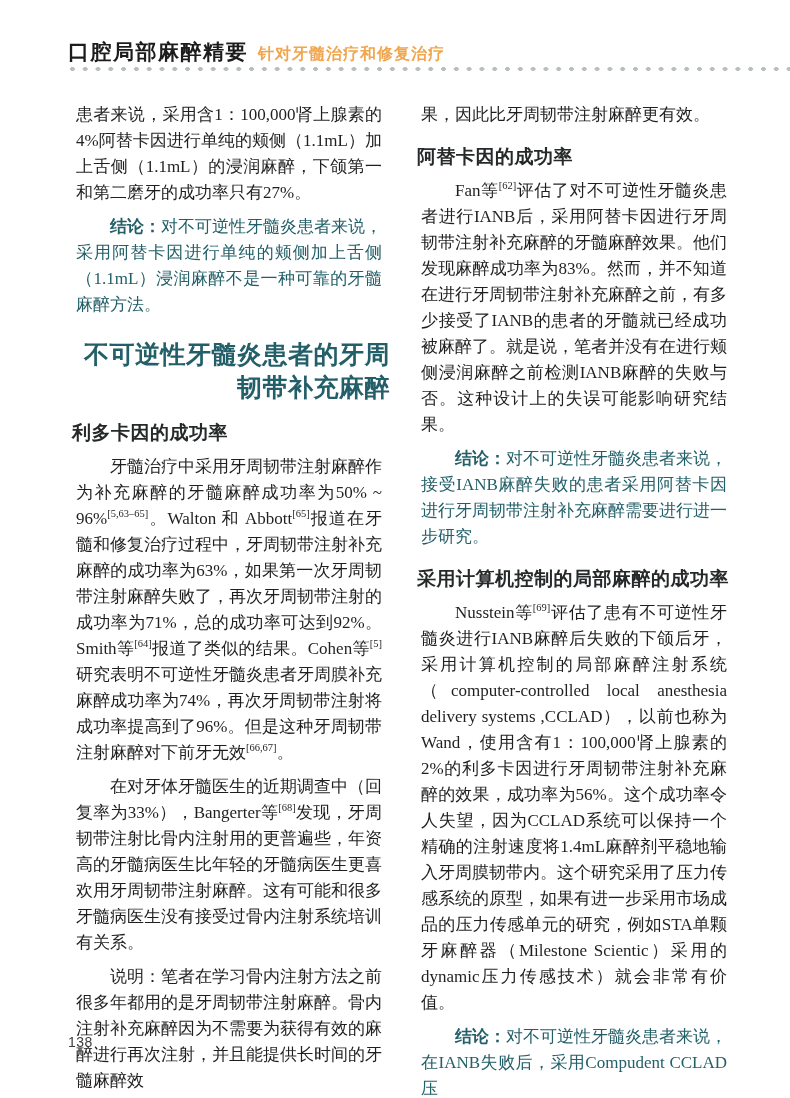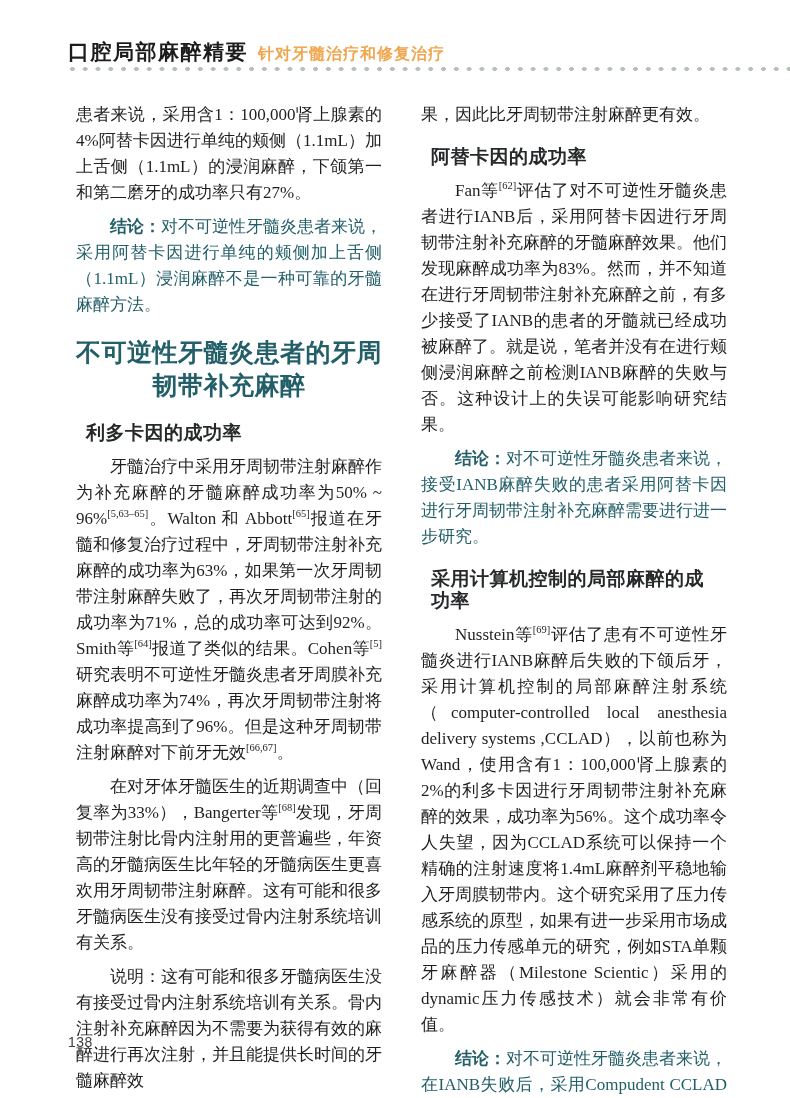--- a/index.html
+++ b/index.html
@@ -20,49 +20,49 @@
     font-size:17px;line-height:26px;color:#1f1f1f;
     text-align:justify;
   }
   .col-left{left:68px;}
   .col-right{left:413px;}
   .col p{margin:8px;}
   .col p.indent{text-indent:2em;}
   .conclusion{color:var(--accent-teal,#235f68);}
   .conclusion .bold{font-weight:bold;}
   .h1{
-    font-family:Liberation Mono, monospace;font-weight:bold;
+    font-family:Liberation Serif, serif;font-weight:bold;
     font-size:25px;line-height:33px;color:var(--accent-teal,#235f68);
-    margin:20px 0 6px;text-align:center;letter-spacing:0.5px;
+    margin:20px 0 6px;text-align:right;letter-spacing:0.5px;
   }
   .h2{
     font-family:Liberation Sans, sans-serif;font-weight:bold;
     font-size:19px;line-height:22px;color:#26292a;
-    margin:18px 18px 10px;text-align:left;letter-spacing:0.5px;
+    margin:18px 4px 10px;text-align:left;letter-spacing:0.5px;
   }
   sup{font-size:10.5px;line-height:0;vertical-align:super;}
   .page-number{position:absolute;left:68px;top:1034px;font-family:"Liberation Sans","DejaVu Sans",sans-serif;font-size:14px;color:#3d3d3d;letter-spacing:0.5px;}
 </style>
 </head>
 <body>
 
 <div class="page" style="--accent-teal: #235f68; --accent-orange: #f0a64e; --dot-color: #b6c1b8;">
   <div class="header">
     <span class="header-title">口腔局部麻醉精要</span>
     <span class="header-subtitle">针对牙髓治疗和修复治疗</span>
   </div>
   <div class="dots"></div>
   <div class="col col-left" id="col-left">
       <p class="body"><span>患者来说，采用含1：100,000肾上腺素的4%阿替卡因进行单纯的颊侧（1.1mL）加上舌侧（1.1mL）的浸润麻醉，下颌第一和第二磨牙的成功率只有27%。</span></p>
       <p class="conclusion indent"><span class="bold">结论：</span><span>对不可逆性牙髓炎患者来说，采用阿替卡因进行单纯的颊侧加上舌侧（1.1mL）浸润麻醉不是一种可靠的牙髓麻醉方法。</span></p>
       <div class="h1">不可逆性牙髓炎患者的牙周韧带补充麻醉</div>
       <div class="h2">利多卡因的成功率</div>
       <p class="body indent"><span>牙髓治疗中采用牙周韧带注射麻醉作为补充麻醉的牙髓麻醉成功率为50% ~ 96%</span><sup>[5,63–65]</sup><span>。Walton 和 Abbott</span><sup>[65]</sup><span>报道在牙髓和修复治疗过程中，牙周韧带注射补充麻醉的成功率为63%，如果第一次牙周韧带注射麻醉失败了，再次牙周韧带注射的成功率为71%，总的成功率可达到92%。Smith等</span><sup>[64]</sup><span>报道了类似的结果。Cohen等</span><sup>[5]</sup><span>研究表明不可逆性牙髓炎患者牙周膜补充麻醉成功率为74%，再次牙周韧带注射将成功率提高到了96%。但是这种牙周韧带注射麻醉对下前牙无效</span><sup>[66,67]</sup><span>。</span></p>
       <p class="body indent"><span>在对牙体牙髓医生的近期调查中（回复率为33%），Bangerter等</span><sup>[68]</sup><span>发现，牙周韧带注射比骨内注射用的更普遍些，年资高的牙髓病医生比年轻的牙髓病医生更喜欢用牙周韧带注射麻醉。这有可能和很多牙髓病医生没有接受过骨内注射系统培训有关系。</span></p>
-      <p class="body indent"><span>说明：这有可能和很多牙髓病医生没有接受过骨内注射系统培训有关系。骨内注射补充麻醉因为不需要为获得有效的麻醉进行再次注射，并且能提供长时间的牙髓麻醉效</span></p>
+      <p class="body indent"><span>说明：笔者在学习骨内注射方法之前很多年都用的是牙周韧带注射麻醉。骨内注射补充麻醉因为不需要为获得有效的麻醉进行再次注射，并且能提供长时间的牙髓麻醉效</span></p>
     </div>
   <div class="col col-right" id="col-right">
       <p class="body"><span>果，因此比牙周韧带注射麻醉更有效。</span></p>
       <div class="h2">阿替卡因的成功率</div>
       <p class="body indent"><span>Fan等</span><sup>[62]</sup><span>评估了对不可逆性牙髓炎患者进行IANB后，采用阿替卡因进行牙周韧带注射补充麻醉的牙髓麻醉效果。他们发现麻醉成功率为83%。然而，并不知道在进行牙周韧带注射补充麻醉之前，有多少接受了IANB的患者的牙髓就已经成功被麻醉了。就是说，笔者并没有在进行颊侧浸润麻醉之前检测IANB麻醉的失败与否。这种设计上的失误可能影响研究结果。</span></p>
       <p class="conclusion indent"><span class="bold">结论：</span><span>对不可逆性牙髓炎患者来说，接受IANB麻醉失败的患者采用阿替卡因进行牙周韧带注射补充麻醉需要进行进一步研究。</span></p>
       <div class="h2">采用计算机控制的局部麻醉的成功率</div>
       <p class="body indent"><span>Nusstein等</span><sup>[69]</sup><span>评估了患有不可逆性牙髓炎进行IANB麻醉后失败的下颌后牙，采用计算机控制的局部麻醉注射系统（computer-controlled local anesthesia delivery systems ,CCLAD），以前也称为Wand，使用含有1：100,000肾上腺素的2%的利多卡因进行牙周韧带注射补充麻醉的效果，成功率为56%。这个成功率令人失望，因为CCLAD系统可以保持一个精确的注射速度将1.4mL麻醉剂平稳地输入牙周膜韧带内。这个研究采用了压力传感系统的原型，如果有进一步采用市场成品的压力传感单元的研究，例如STA单颗牙麻醉器（Milestone Scientic）采用的dynamic压力传感技术）就会非常有价值。</span></p>
       <p class="conclusion indent"><span class="bold">结论：</span><span>对不可逆性牙髓炎患者来说，在IANB失败后，采用Compudent CCLAD压</span></p>
     </div>

